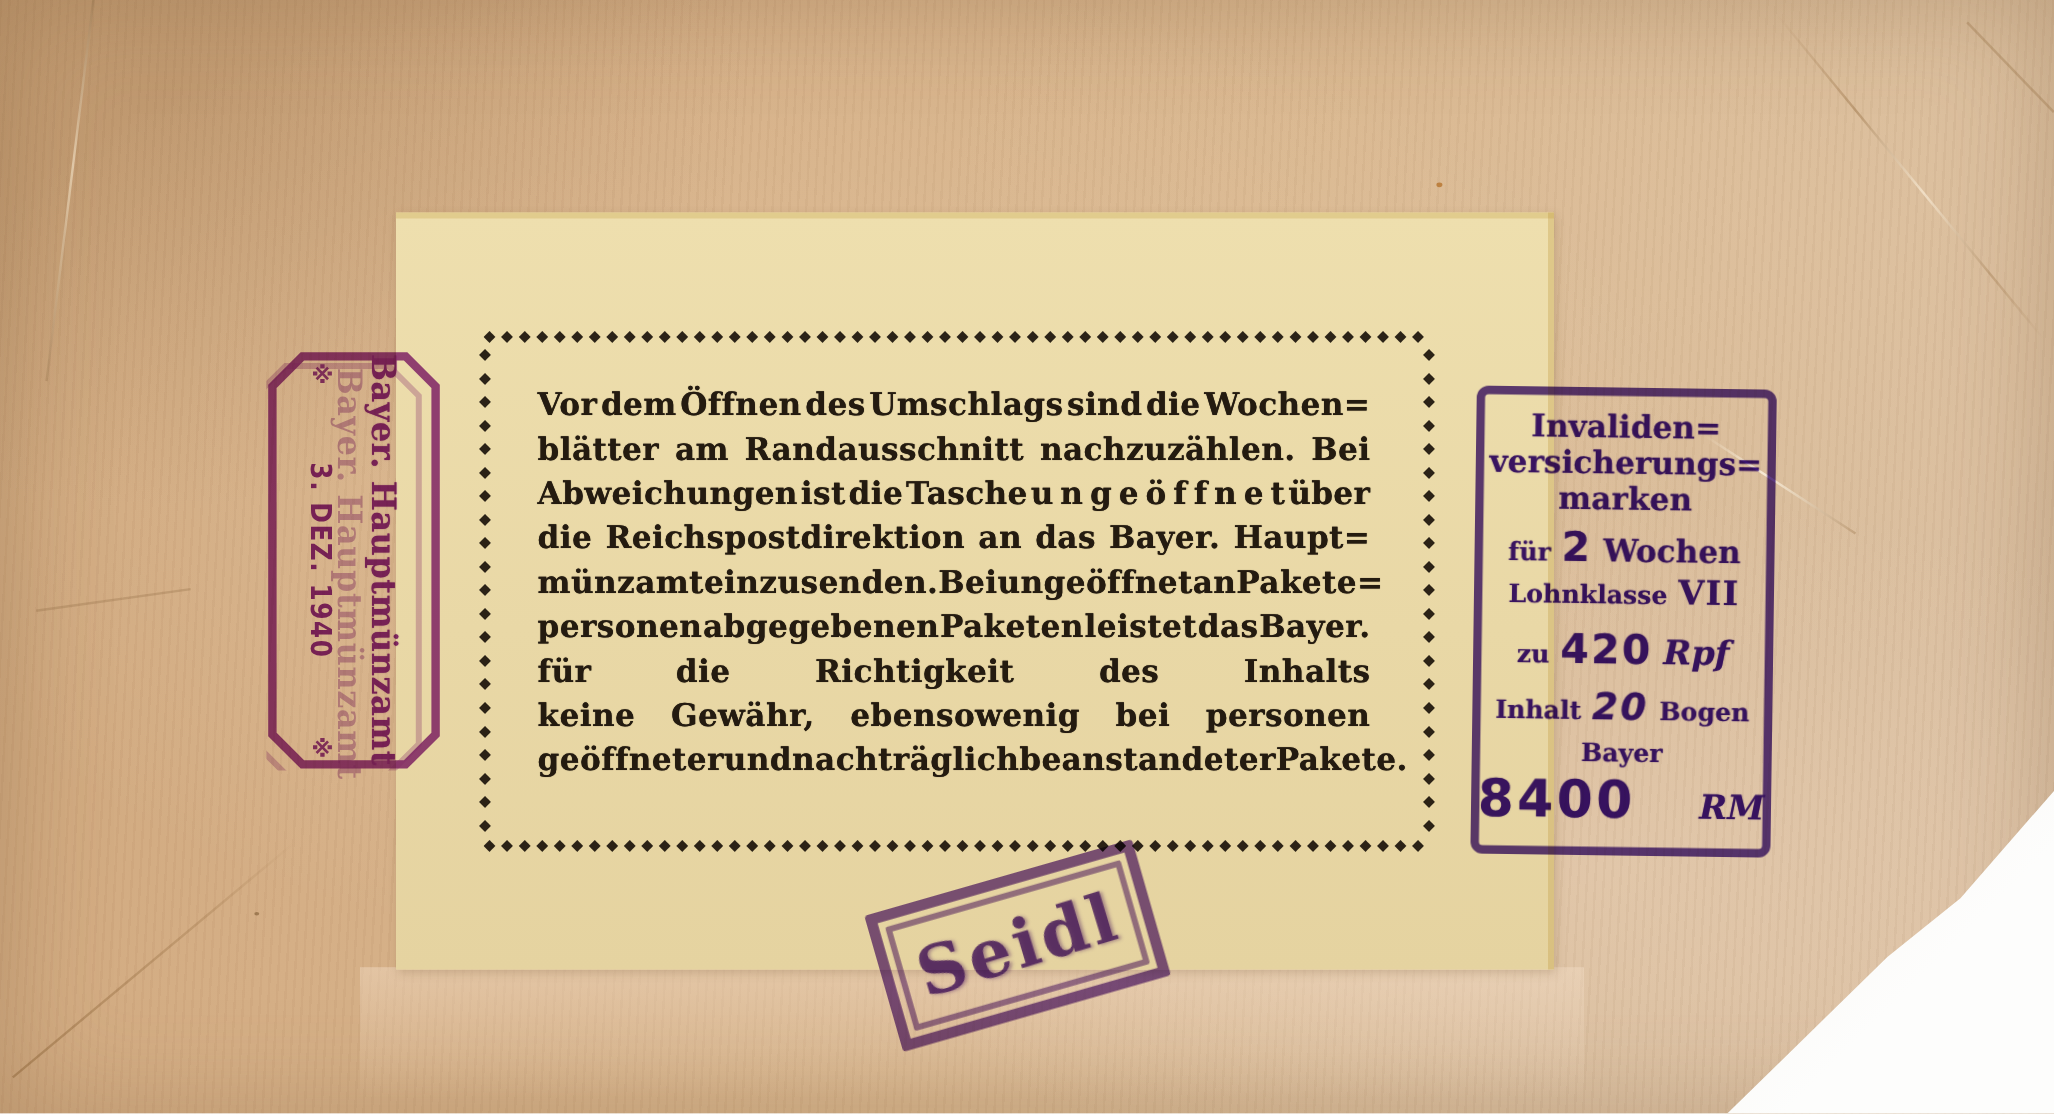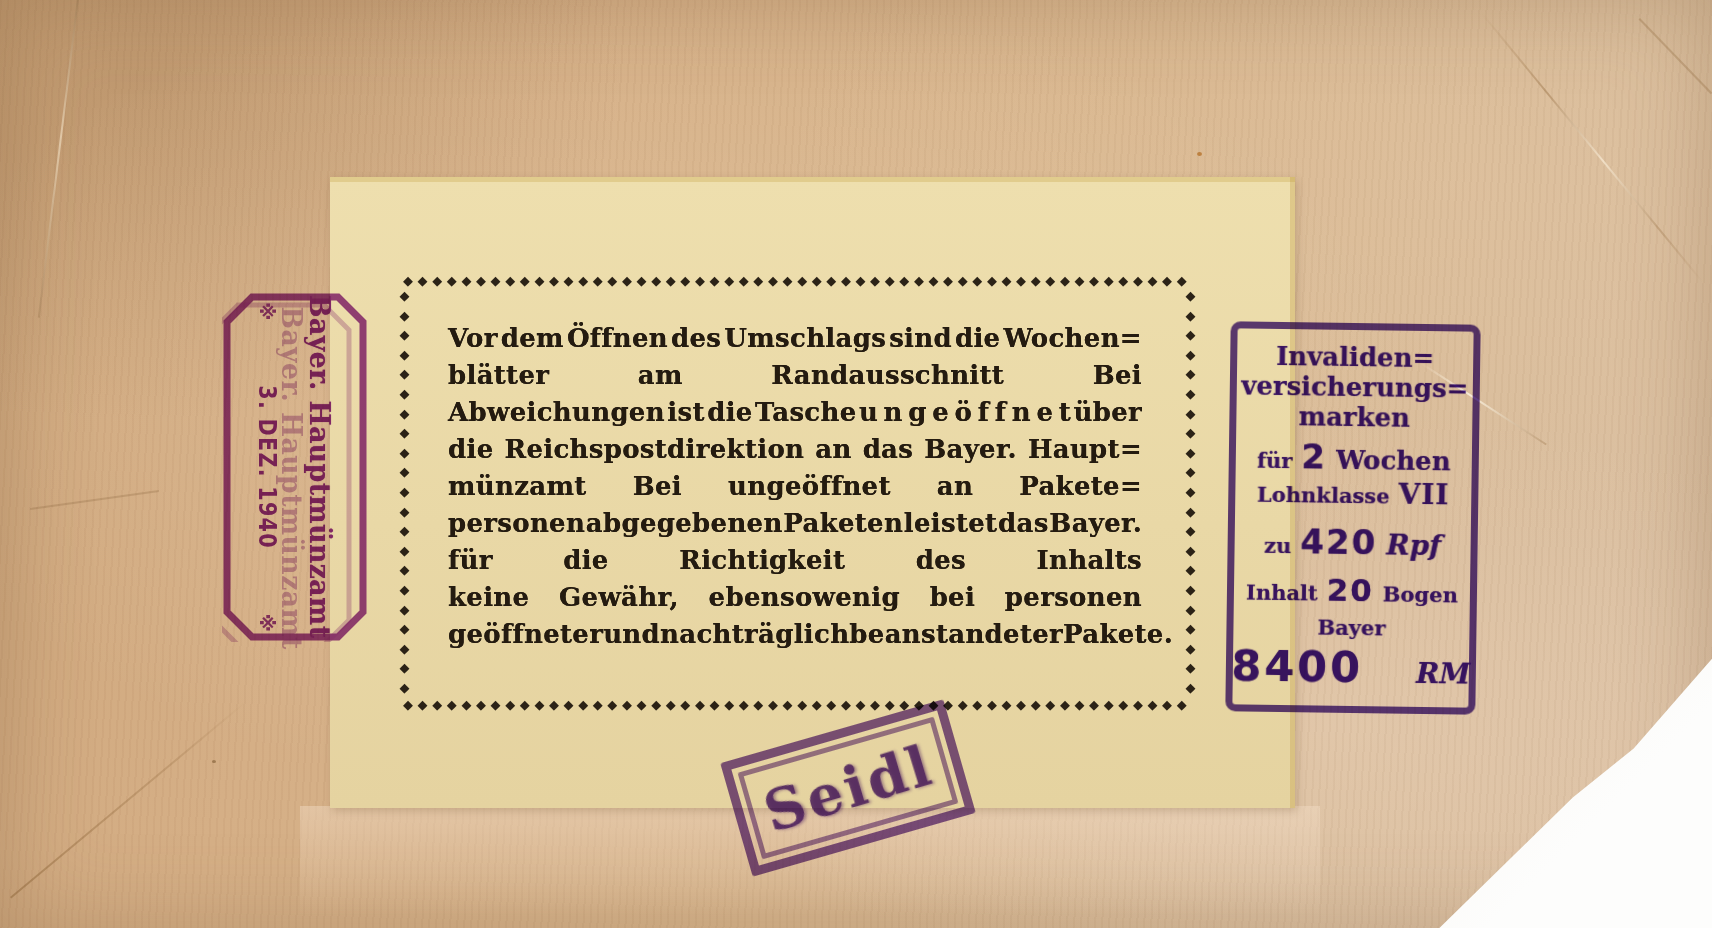--- a/index.html
+++ b/index.html
@@ -85,21 +85,21 @@
   .stamp-right{left:1228px;top:323px;width:250px;height:390px;
     border:7px solid rgba(62,23,140,0.82);border-radius:10px;
     transform:rotate(0.8deg);filter:blur(0.3px);
     color:#3e1791;display:flex;flex-direction:column;align-items:center;
     padding-top:12px;box-sizing:border-box;}
   .srow{display:flex;align-items:baseline;gap:9px;white-space:nowrap;
     text-shadow:0 0 1px rgba(62,23,140,0.65);}
   .seg-fr{font-size:26px;font-weight:bold;line-height:30px;}
   .seg-fr-sm{font-size:21px;font-weight:bold;line-height:28px;}
   .seg-num-lg{font-family:"DejaVu Sans",sans-serif;font-size:34px;font-weight:bold;letter-spacing:2px;}
-  .seg-num-md{font-family:"DejaVu Sans",sans-serif;font-size:31px;font-weight:bold;letter-spacing:2px;}
+  .seg-num-md{font-family:"DejaVu Sans",sans-serif;font-size:31px;font-weight:bold;letter-spacing:2px;font-style:italic;}
   .seg-num-xl{font-family:"DejaVu Sans",sans-serif;font-size:43px;font-weight:bold;letter-spacing:3px;}
   .seg-roman{font-size:28px;font-weight:bold;letter-spacing:1px;}
   .seg-script{font-style:italic;font-size:28px;font-weight:bold;}
   .seg-script-lg{font-style:italic;font-size:28px;font-weight:bold;margin-left:44px;}
   .srow:nth-child(4){margin-top:5px;}
   .srow:nth-child(6){margin-top:12px;}
   .srow:nth-child(7){margin-top:10px;}
   .srow:nth-child(8){margin-top:6px;}
   .srow:nth-child(9){margin-top:0px;}
 
@@ -149,40 +149,42 @@
           <span>des</span>
           <span>Umschlags</span>
           <span>sind</span>
           <span>die</span>
           <span>Wochen=</span>
         </div>
         <div class="line">
           <span>blätter</span>
           <span>am</span>
           <span>Randausschnitt</span>
+          <span>nachzuzählen.</span>
           <span>Bei</span>
         </div>
         <div class="line">
           <span>Abweichungen</span>
           <span>ist</span>
           <span>die</span>
           <span>Tasche</span>
           <span>u n g e ö f f n e t</span>
           <span>über</span>
         </div>
         <div class="line">
           <span>die</span>
           <span>Reichspostdirektion</span>
           <span>an</span>
           <span>das</span>
           <span>Bayer.</span>
           <span>Haupt=</span>
         </div>
         <div class="line">
           <span>münzamt</span>
+          <span>einzusenden.</span>
           <span>Bei</span>
           <span>ungeöffnet</span>
           <span>an</span>
           <span>Pakete=</span>
         </div>
         <div class="line">
           <span>personen</span>
           <span>abgegebenen</span>
           <span>Paketen</span>
           <span>leistet</span>

